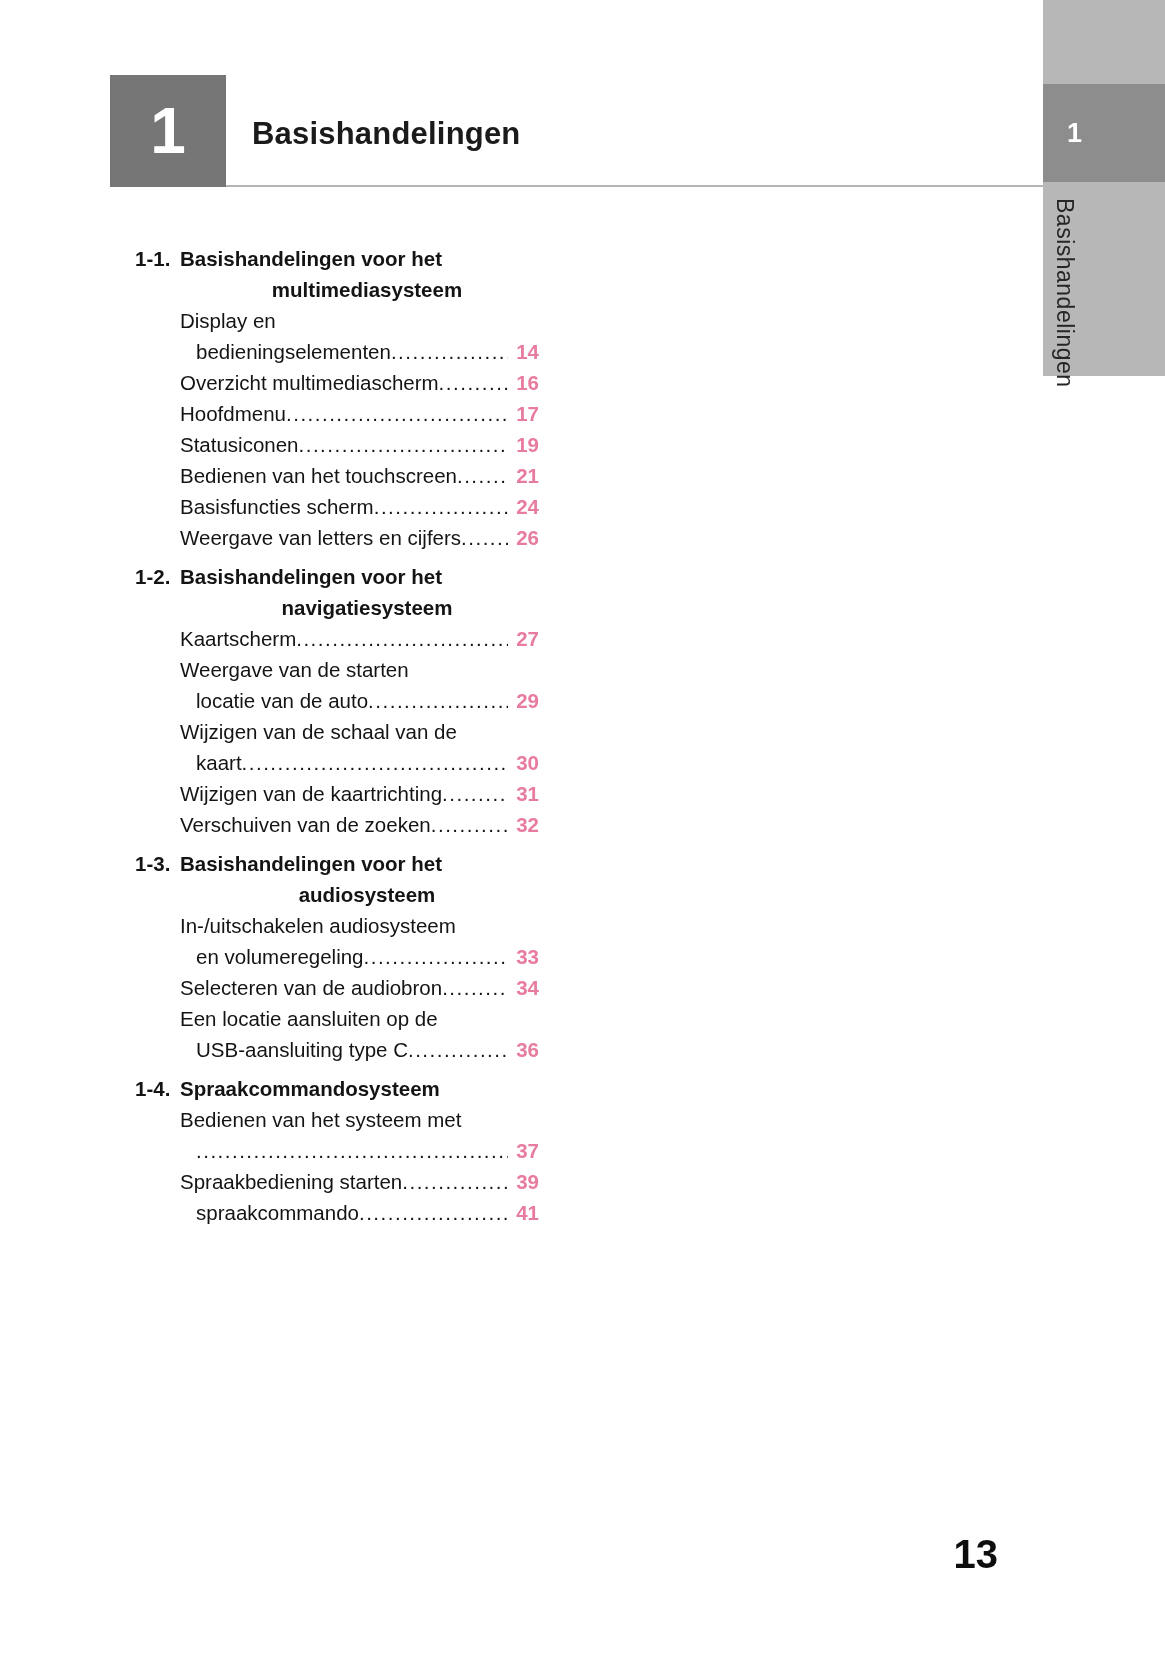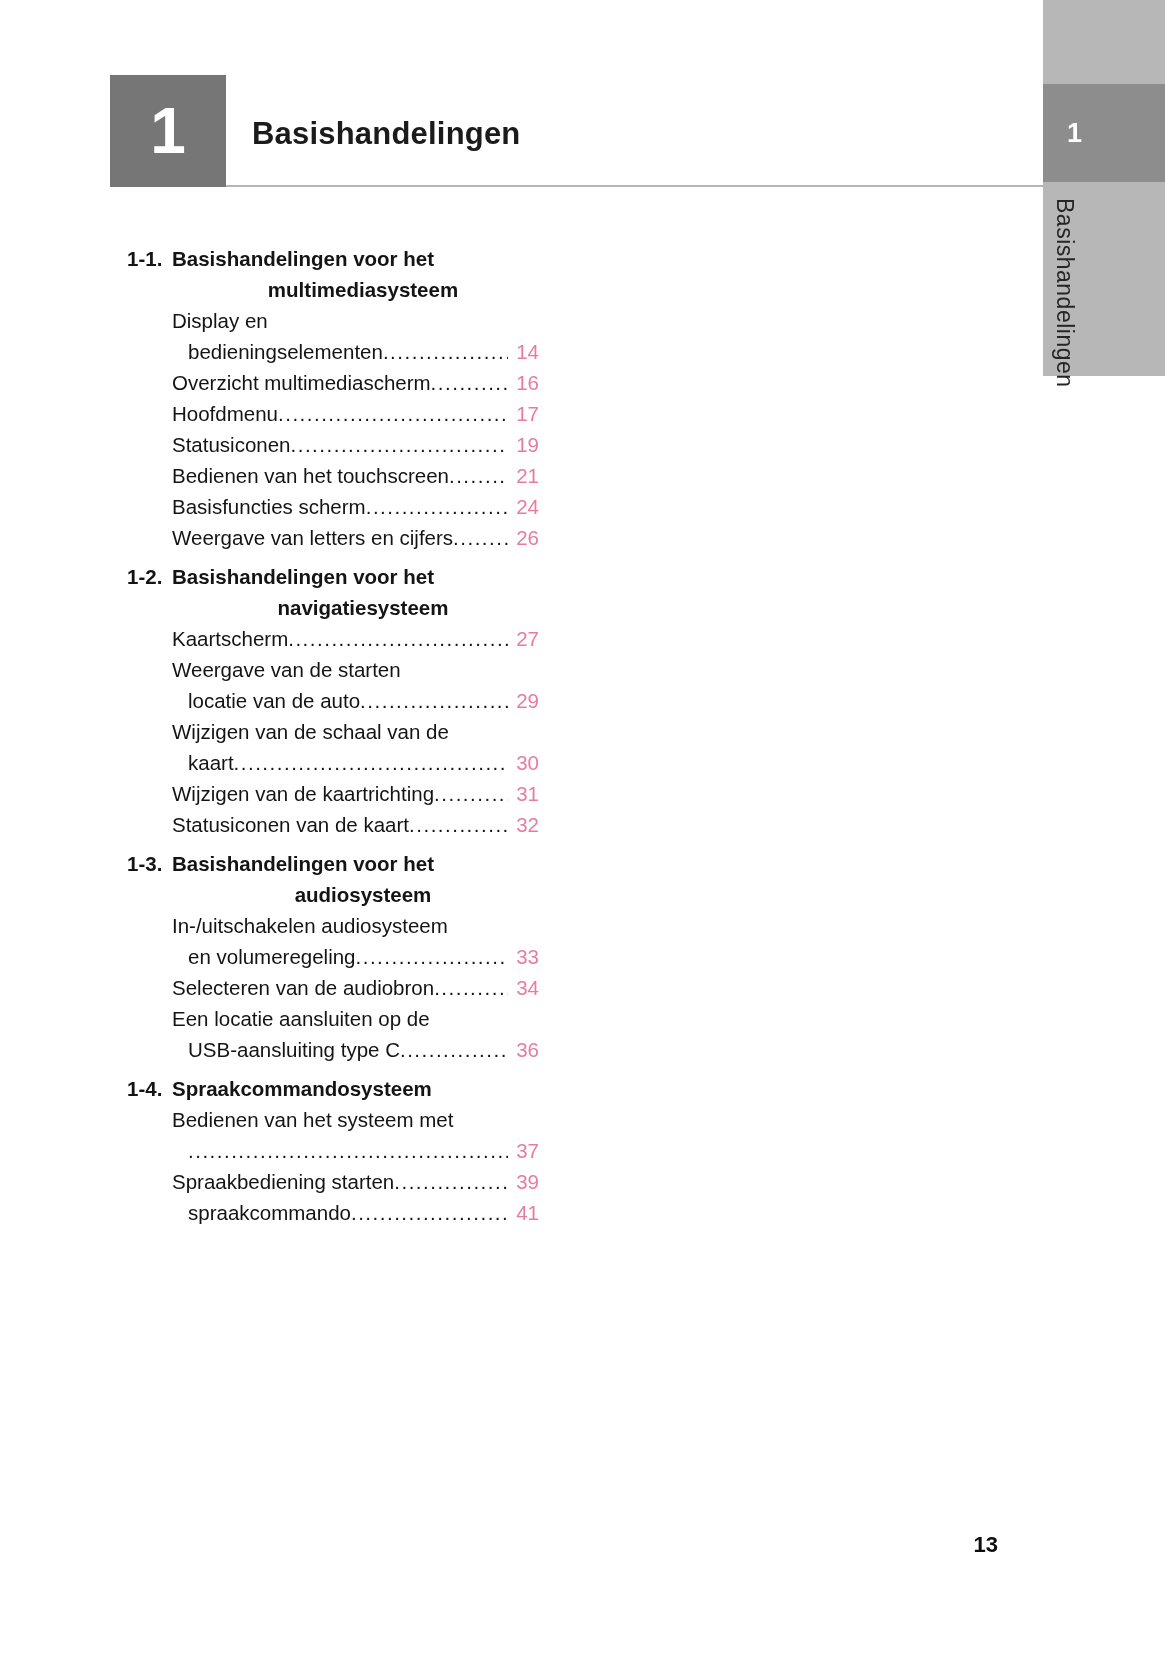--- a/index.html
+++ b/index.html
@@ -49,47 +49,47 @@
     position:absolute;top:198px;left:8px;
     writing-mode:vertical-rl;
     font-size:23px;color:#262626;letter-spacing:.5px;
   }
 
   
   .toc{
     position:absolute;left:127px;top:243px;width:412px;
     font-size:20.5px;line-height:31px;color:var(--ink);
   }
-  .section{margin-top:8px;}
+  .section{margin-top:8px;margin-left:8px;}
   .section:first-child{margin-top:0;}
   .sec-head{display:flex;font-weight:bold;}
   .sec-num{width:45px;flex:none;}
   .sec-title{flex:1;}
   .sec-title2{font-weight:bold;margin-left:60px;text-align:center;}
   .entry{margin-left:45px;}
   .row{display:flex;align-items:flex-end;}
   .row.wrap2{padding-left:16px;}
   .row .txt{white-space:nowrap;flex:none;}
   .dots{
     flex:1;overflow:hidden;white-space:nowrap;min-width:14px;
     color:var(--ink);
   }
   .dots::after{
     content:"..........................................................................................................";
     letter-spacing:1.5px;
   }
   .pg{
-    color:var(--accent);font-weight:normal;flex:none;
+    color:var(--accent);font-weight:bold;flex:none;
     min-width:28px;text-align:right;margin-left:3px;
   }
 
   
   .pagenum{
     position:absolute;left:948px;top:1532px;width:50px;
-    font-size:22px;font-weight:bold;color:#0d0d0d;text-align:right;
+    font-size:40px;font-weight:bold;color:#0d0d0d;text-align:right;
   }
 </style>
 </head>
 <body>
 
 <div class="sheet">
 
   <div class="chapter-box">
     <span>1</span>
   </div>
@@ -194,21 +194,21 @@
         </div>
         <div class="entry">
           <div class="row">
             <span class="txt">Wijzigen van de kaartrichting </span>
             <span class="dots"></span>
             <span class="pg">31</span>
           </div>
         </div>
         <div class="entry">
           <div class="row">
-            <span class="txt">Statusiconen van de kaart </span>
+            <span class="txt">Verschuiven van de zoeken </span>
             <span class="dots"></span>
             <span class="pg">32</span>
           </div>
         </div>
       </div>
       <div class="section">
         <div class="sec-head">
           <span class="sec-num">1-3.</span>
           <span class="sec-title">Basishandelingen voor het</span>
         </div>

